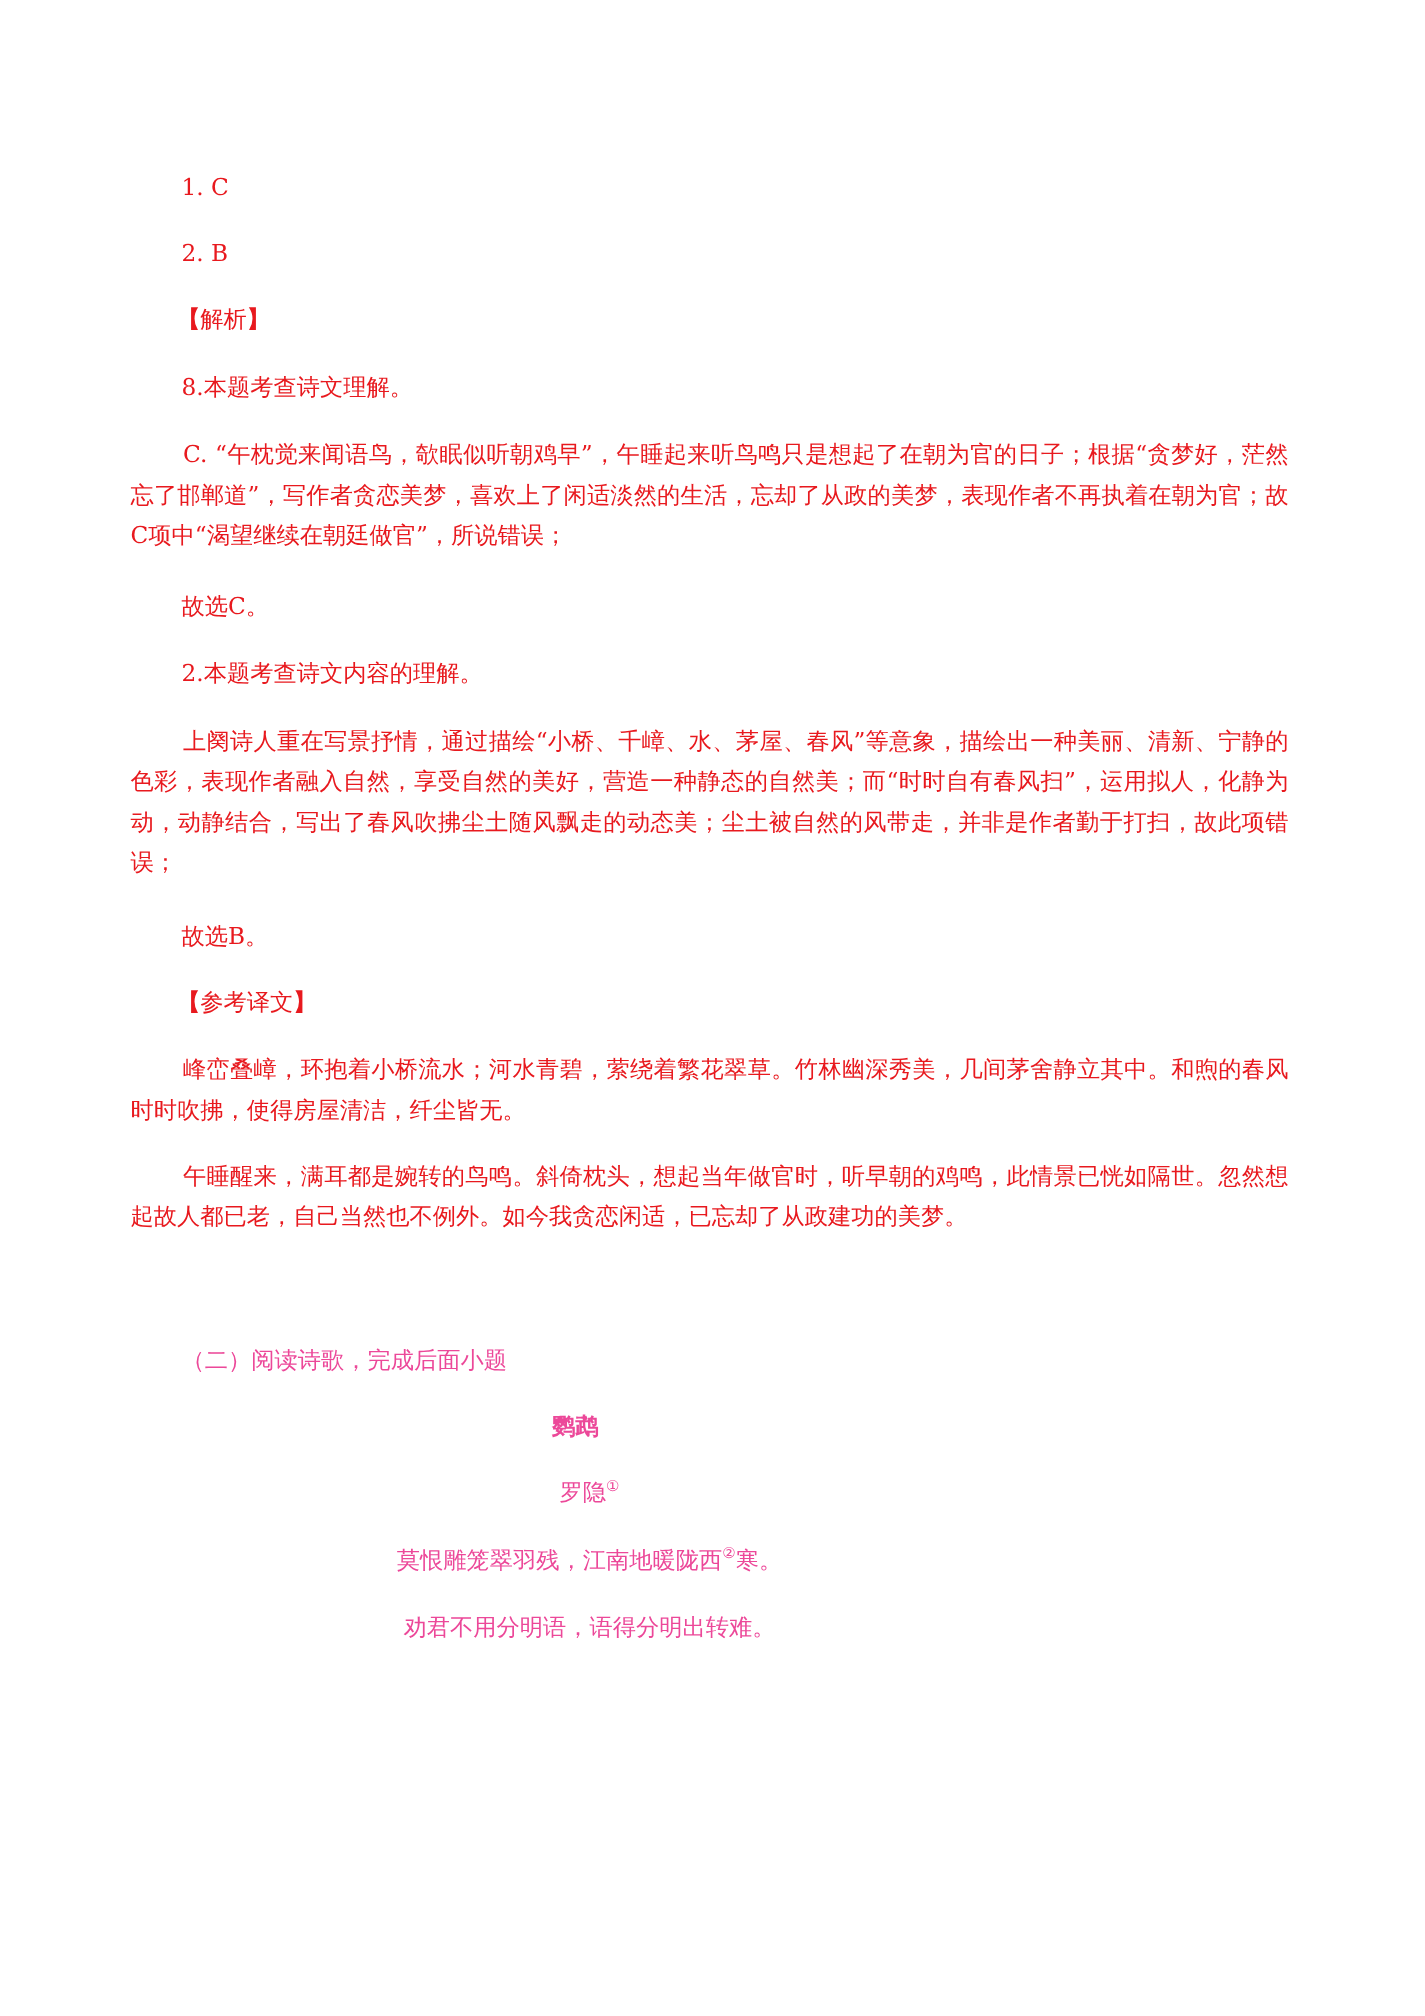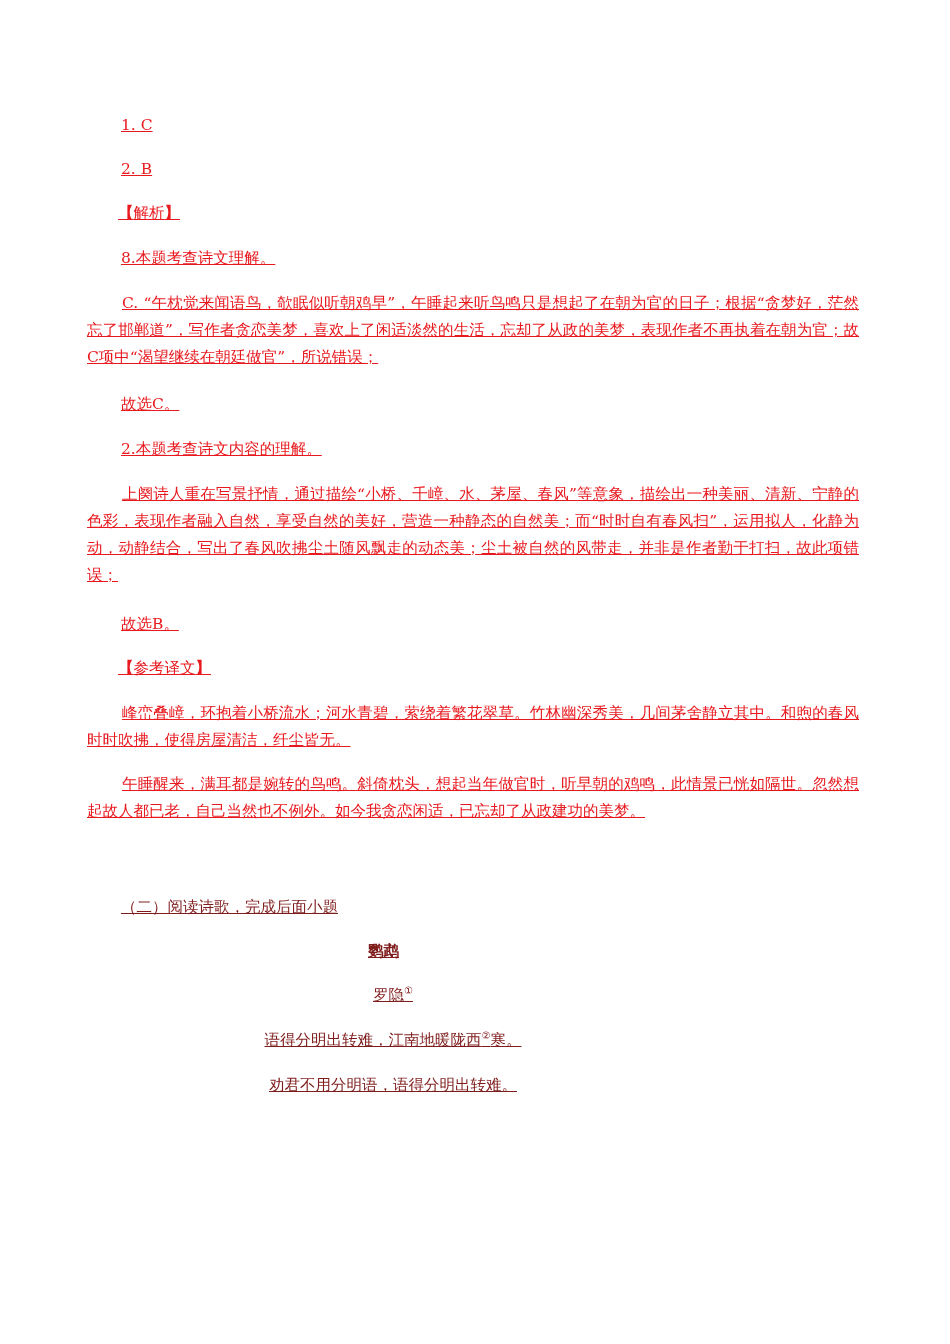--- a/index.html
+++ b/index.html
@@ -20,22 +20,22 @@
       top: 0;
       width: 950px;
       height: 1344px;
     }
     .line {
       position: absolute;
       font-size: 15.5px;
       line-height: 20px;
       white-space: nowrap;
     }
-    .red { color: #e8191e; text-decoration: underline; }
-    .black { color: #7f1d1d; text-decoration: underline; }
+    .red { color: #e8191e; }
+    .black { color: #ec4899; }
     .para {
       position: absolute;
       left: 87px;
       width: 772px;
       font-size: 15.5px;
       line-height: 27px;
       text-indent: 35px;
       text-align: justify;
       text-align-last: left;
       word-break: break-all;
@@ -100,18 +100,18 @@
 
   <div class="line black" style="left:121px; top:897px;">（二）阅读诗歌，完成后面小题</div>
 
   <div class="title black" style="top:941px;">鹦鹉</div>
 
   <div class="center black" style="top:985px;">
     <span>罗隐</span><sup>①</sup>
   </div>
 
   <div class="center black" style="top:1030px;">
-    <span>语得分明出转难，江南地暖陇西</span><sup>②</sup><span>寒。</span>
+    <span>莫恨雕笼翠羽残，江南地暖陇西</span><sup>②</sup><span>寒。</span>
   </div>
 
   <div class="center black" style="top:1075px;">劝君不用分明语，语得分明出转难。</div>
 
 </div>
 
 </body></html>

